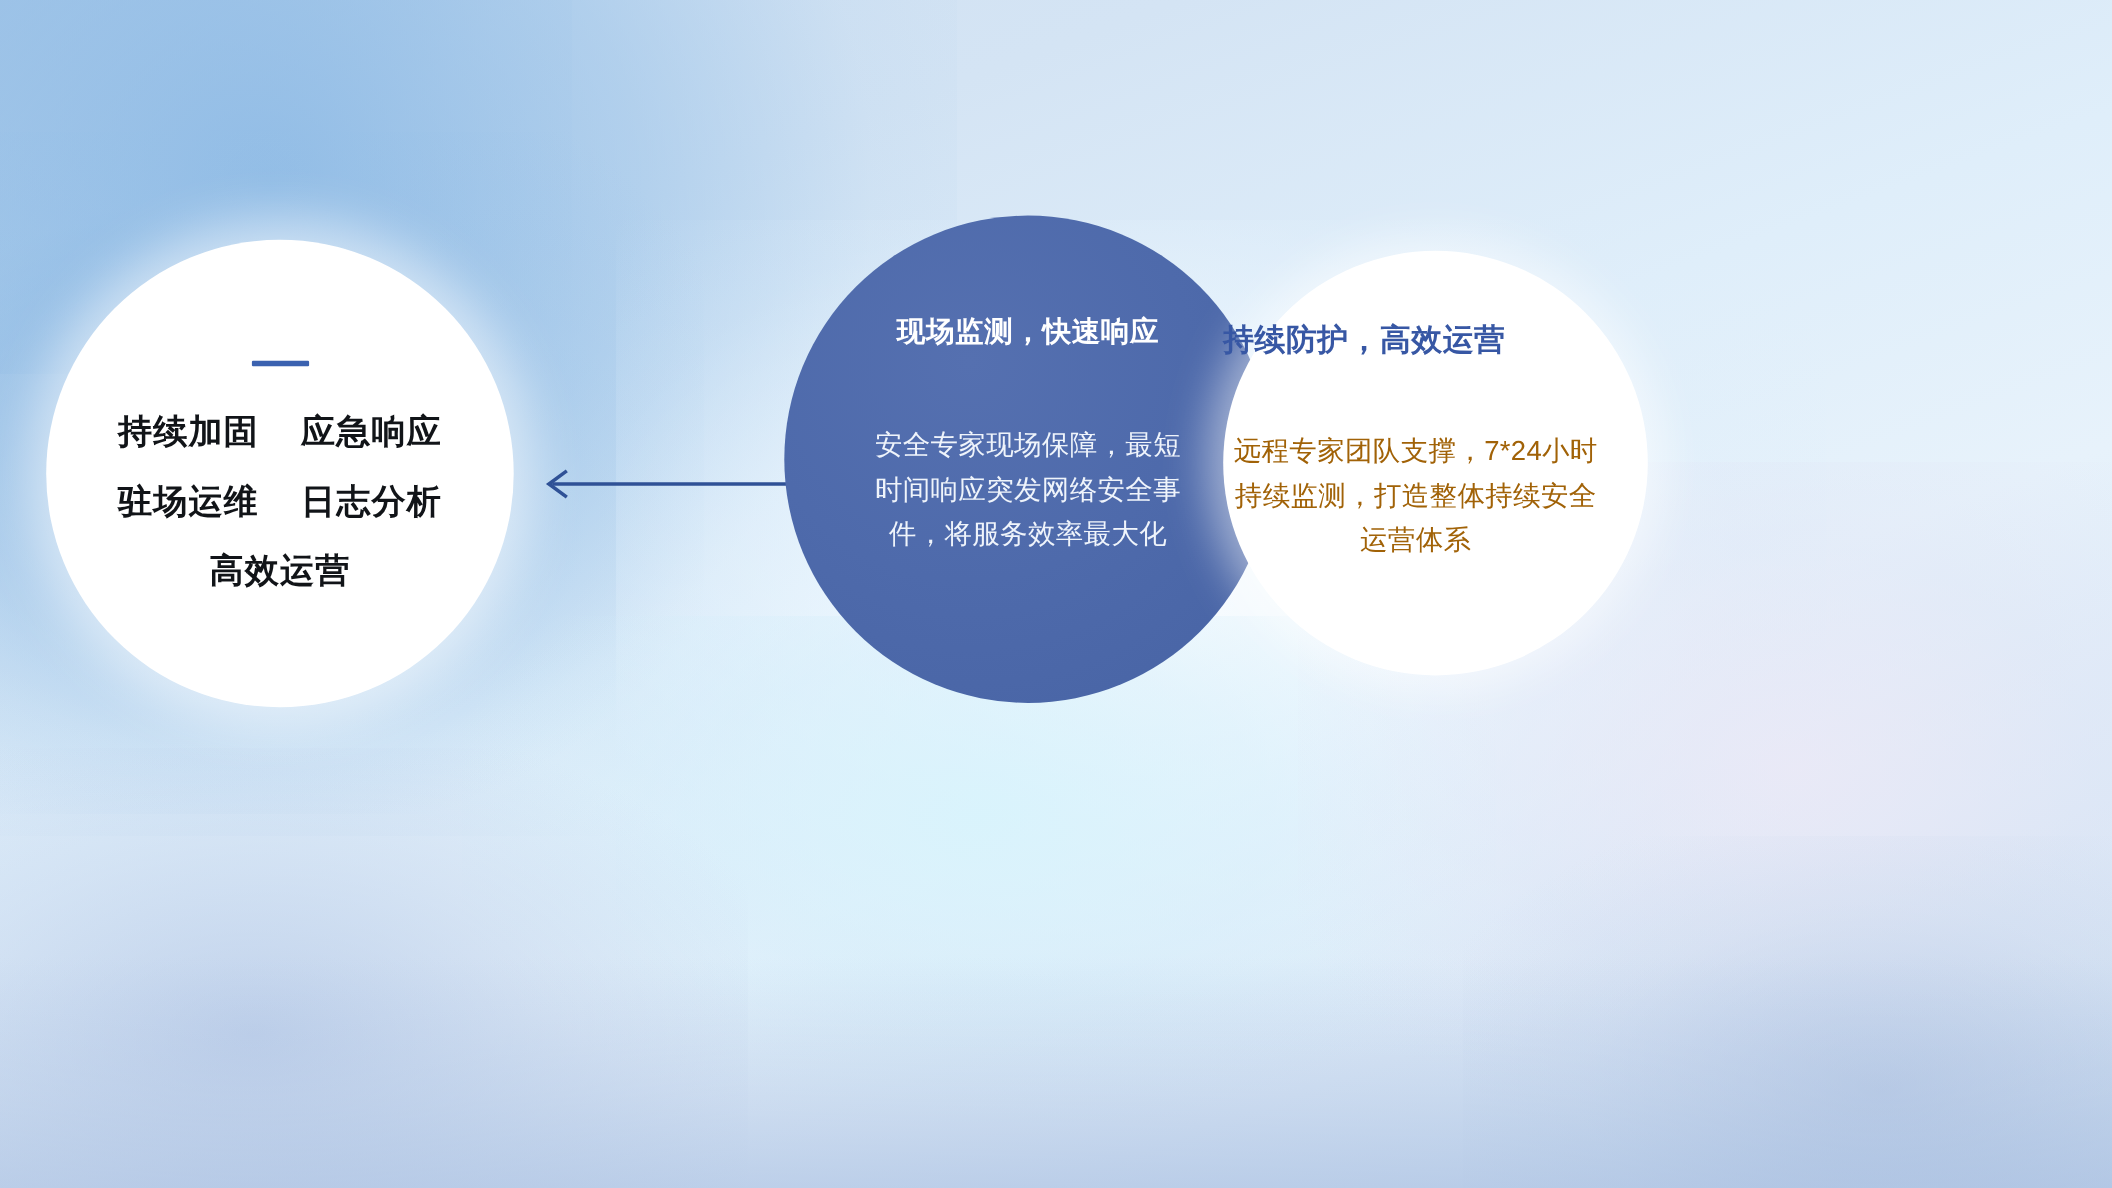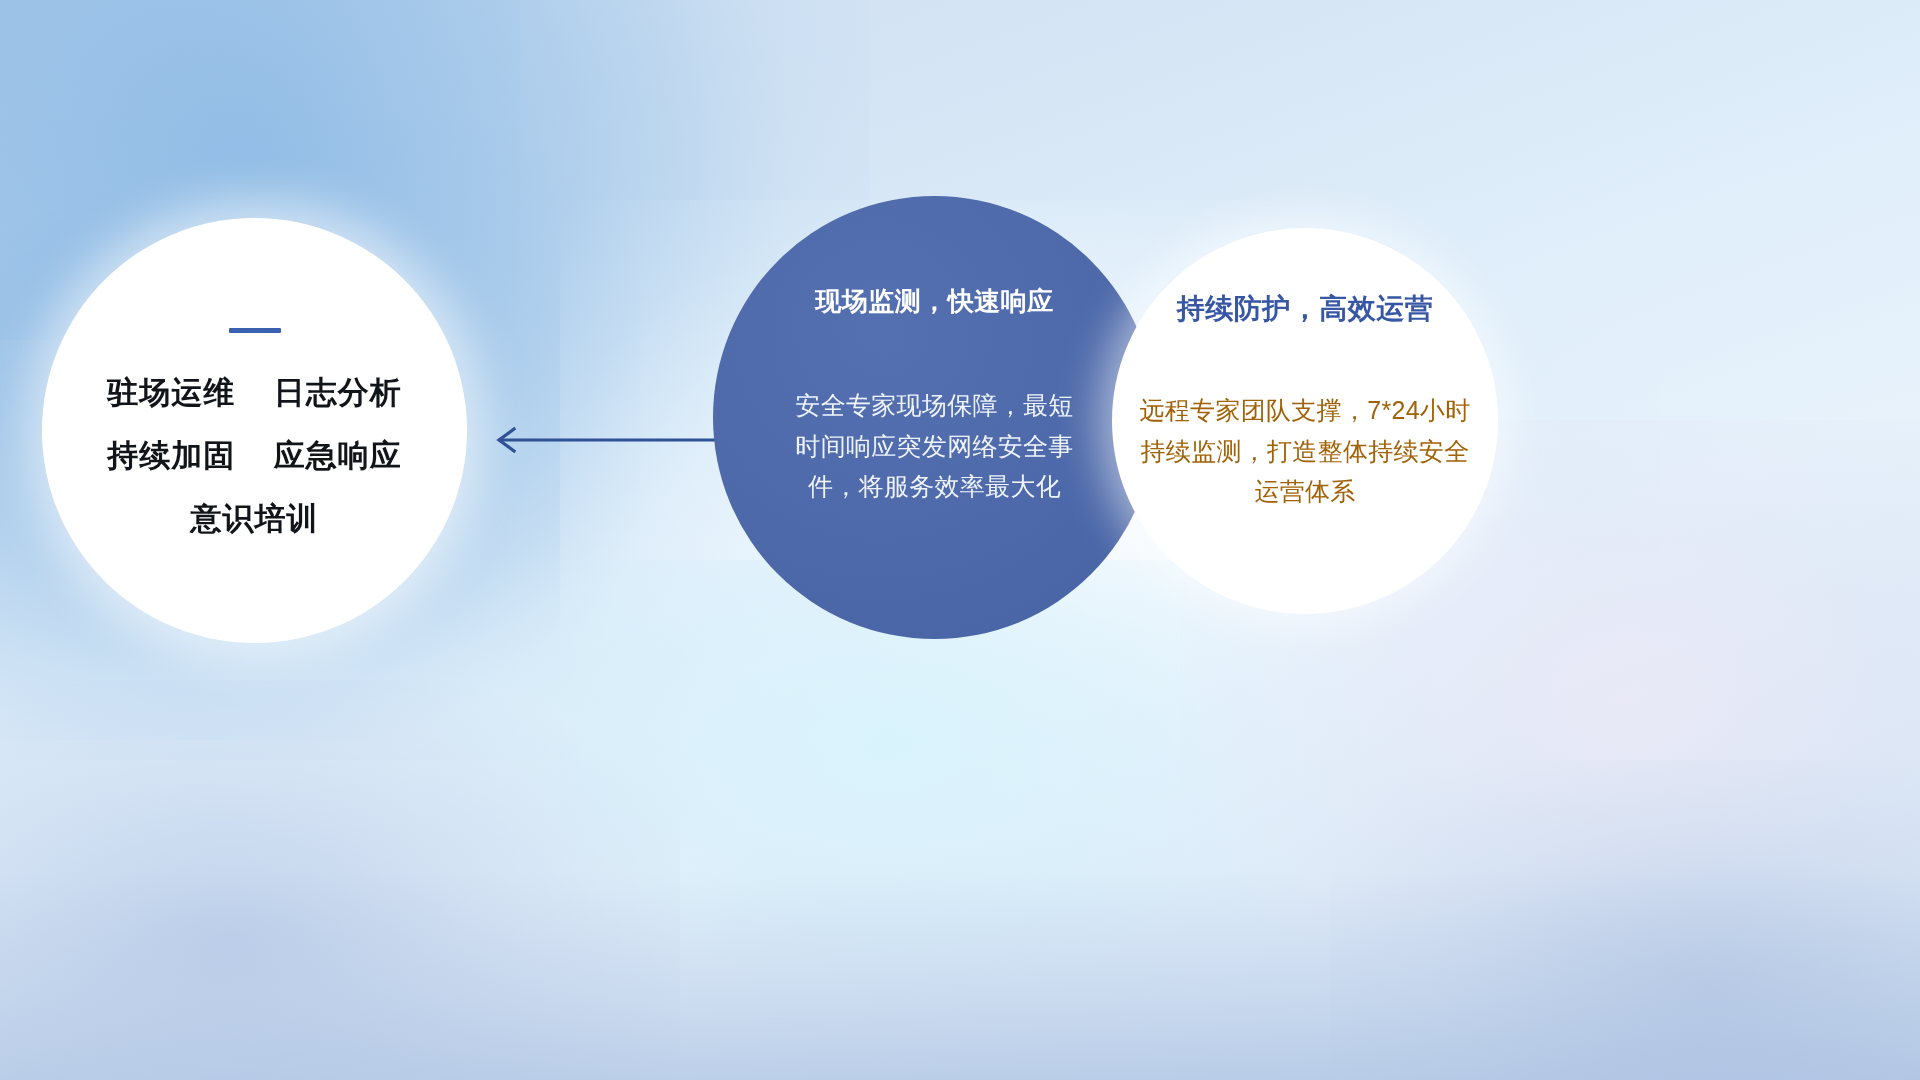--- a/index.html
+++ b/index.html
@@ -104,21 +104,21 @@
   #circle-mid .mid-body {
     color:#eff4fb; font-size:25px; line-height:1.62;
     text-align:center; width:300px; letter-spacing:0.3px;
   }
 
   
   #circle-right {
     left:1112px; top:228px; width:386px; height:386px;
     background:#ffffff;
     box-shadow:0 0 40px 14px rgba(255,255,255,0.5);
-    display:flex; flex-direction:column; align-items:center;
+    display:flex; flex-direction:column; 
     padding-top:62px;
     z-index:3;
   }
   #circle-right .right-title {
     color:#3757A4; font-weight:bold; font-size:28px;
     letter-spacing:0.5px; white-space:nowrap;
     margin-bottom:62px;
   }
   #circle-right .right-body {
     color:#a16207; font-size:25px; line-height:1.62;
@@ -142,23 +142,23 @@
   <div class="bg-blob-f"></div>
   <div class="bg-blob-g"></div>
   <div class="bg-bottom"></div>
 </div>
 
 <div id="stage">
 
   <div class="circle" id="circle-left">
     <div class="dash"></div>
     <div class="left-lines">
+      <div class="left-line">持续加固    应急响应</div>
       <div class="left-line">驻场运维    日志分析</div>
-      <div class="left-line">持续加固    应急响应</div>
-      <div class="left-line">意识培训</div>
+      <div class="left-line">高效运营</div>
     </div>
   </div>
 
   <div id="arrow">
     <svg width="240" height="44" viewBox="0 0 240 44">
       <line x1="238" y1="22" x2="22" y2="22" stroke="#2F5196" stroke-width="3.2"></line>
       <polyline points="34,11 19,22 34,33" fill="none" stroke="#2F5196" stroke-width="3.2" stroke-linecap="square" stroke-linejoin="miter"></polyline>
     </svg>
   </div>
 

